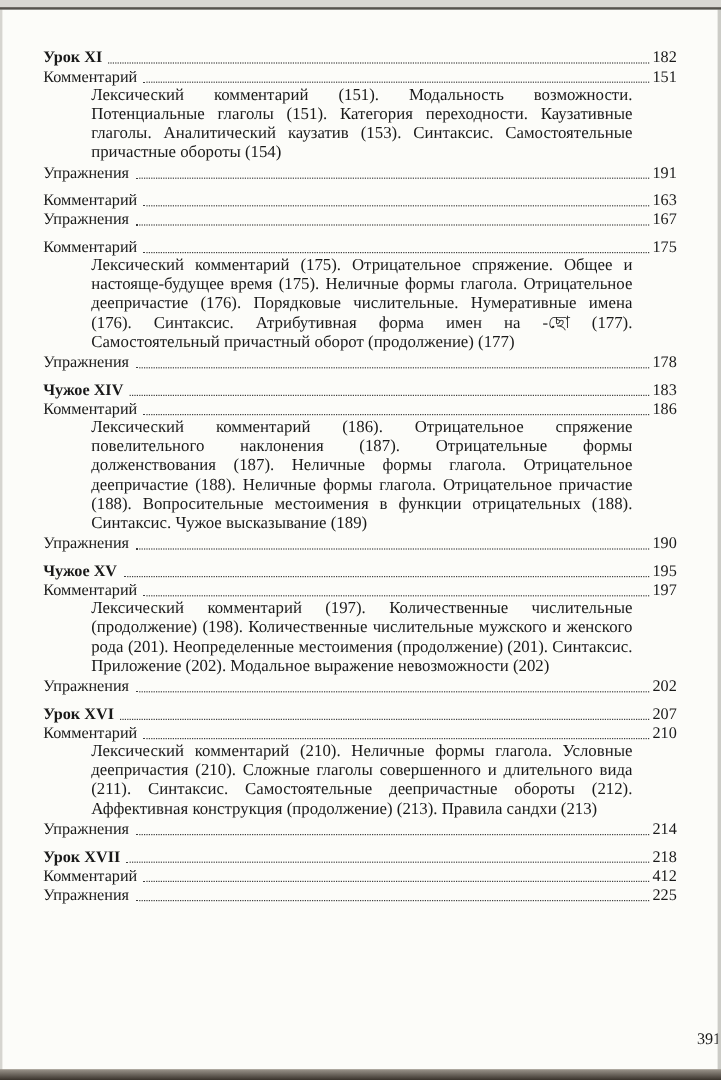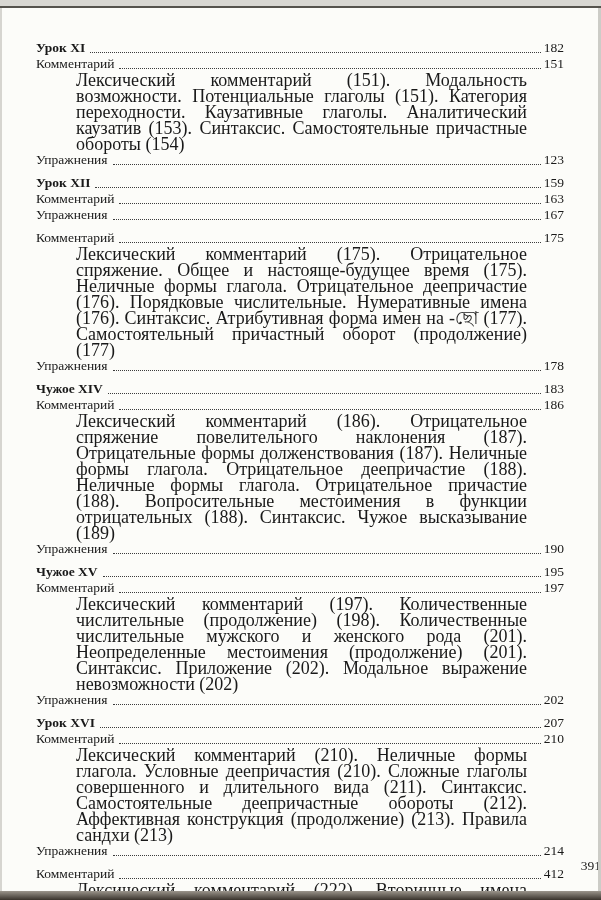--- a/index.html
+++ b/index.html
@@ -38,21 +38,21 @@
   }
   .title-row .label { font-weight: 700; }
   .leader {
     flex: 1 1 auto; min-width: 16px; height: 0;
     border-bottom: 1.7px dotted #3c3c3c;
     margin: 0 3px 3.5px 5px;
   }
   .pagenum { white-space: nowrap; }
   .desc {
     margin: 0 37px 0 40px;
-    font-size: 18px; line-height: 16px;
+    font-size: 14px; line-height: 16px;
     text-align: justify;
   }
   .footer {
     position: absolute; bottom: 26px; left: 0; right: 0;
     text-align: right; font-size: 13.5px;
   }
 </style>
 </head>
 <body>
 
@@ -71,30 +71,25 @@
     </div>
     <div class="row">
       <span class="label">Комментарий</span>
       <span class="leader"></span>
       <span class="pagenum">151</span>
     </div>
     <p class="desc">Лексический комментарий (151). Модальность возможности. Потенциальные глаголы (151). Категория переходности. Каузативные глаголы. Аналитический каузатив (153). Синтаксис. Самостоятельные причастные обороты (154)</p>
     <div class="row">
       <span class="label">Упражнения</span>
       <span class="leader"></span>
-      <span class="pagenum">123</span>
+      <span class="pagenum">191</span>
     </div>
   </section>
 
   <section class="lesson">
-    <div class="row title-row">
-      <span class="label">Урок XII</span>
-      <span class="leader"></span>
-      <span class="pagenum">159</span>
-    </div>
     <div class="row">
       <span class="label">Комментарий</span>
       <span class="leader"></span>
       <span class="pagenum">163</span>
     </div>
     <div class="row">
       <span class="label">Упражнения</span>
       <span class="leader"></span>
       <span class="pagenum">167</span>
     </div>
@@ -165,26 +160,30 @@
     </div>
     <p class="desc">Лексический комментарий (210). Неличные формы глагола. Условные деепричастия (210). Сложные глаголы совершенного и длительного вида (211). Синтаксис. Самостоятельные деепричастные обороты (212). Аффективная конструкция (продолжение) (213). Правила сандхи (213)</p>
     <div class="row">
       <span class="label">Упражнения</span>
       <span class="leader"></span>
       <span class="pagenum">214</span>
     </div>
   </section>
 
   <section class="lesson">
+    <div class="row title-row">
+      <span class="label">Урок XVII</span>
+      <span class="leader"></span>
+      <span class="pagenum">218</span>
+    </div>
     <div class="row">
       <span class="label">Комментарий</span>
       <span class="leader"></span>
       <span class="pagenum">412</span>
     </div>
-    <p class="desc">Лексический комментарий (222). Вторичные имена прилагательные (продолжение) (222). Синтаксис. Самостоятельный инфинитивный оборот (224). Отрицательное деепричастие в функции послелога (225)</p>
     <div class="row">
       <span class="label">Упражнения</span>
       <span class="leader"></span>
       <span class="pagenum">225</span>
     </div>
   </section>
 
 </div>
 
 <div class="footer">391</div>

